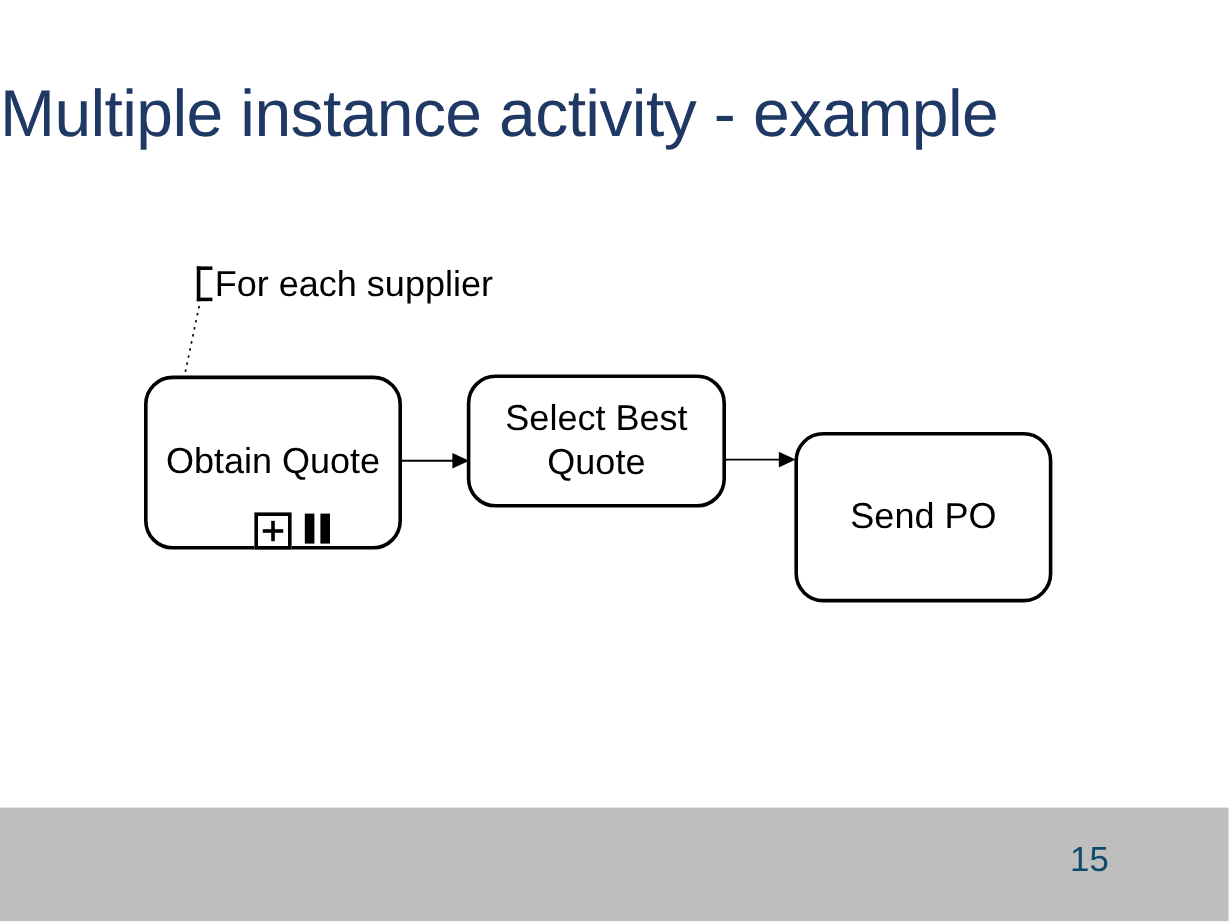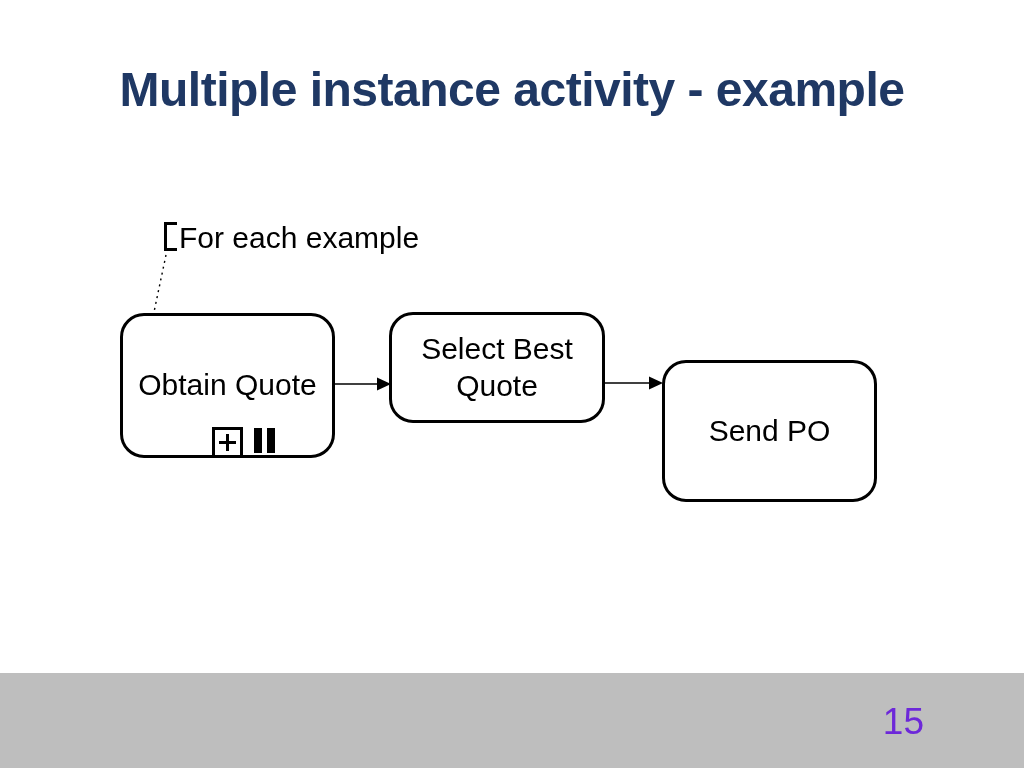--- a/index.html
+++ b/index.html
@@ -12,23 +12,22 @@
     font-family: "Liberation Sans", sans-serif;
     color: #000;
   }
 
   .title {
     position: absolute;
     top: 62px;
     left: 0;
     width: 1024px;
     margin: 0;
-    text-align: center;
-    font-size: 48px;
-    font-weight: 700;
+    font-size: 55px;
+    font-weight: 400;
     letter-spacing: -0.5px;
     color: var(--title-color, #1F3864);
   }
 
   
   .annotation-bracket {
     position: absolute;
     left: 164px;
     top: 222px;
     width: 13px;
@@ -120,33 +119,33 @@
     left: 0;
     top: 673px;
     width: 1024px;
     height: 95px;
     background: var(--footer-color, #BEBEBE);
   }
   .page-number {
     position: absolute;
     top: 28px;
     right: 100px;
-    font-size: 37px;
-    color: #6d28d9;
+    font-size: 29px;
+    color: #0c4a6e;
   }
 </style>
 </head>
 <body>
 
 <div class="slide">
 
   <h1 class="title">Multiple instance activity - example</h1>
 
   <div class="annotation-bracket"></div>
-  <div class="annotation-text">For each example</div>
+  <div class="annotation-text">For each supplier</div>
 
   <svg class="connectors" viewBox="0 0 1024 768" xmlns="http://www.w3.org/2000/svg">
     <line class="assoc-line" x1="166" y1="255" x2="154" y2="312"></line>
     <g>
       <line class="flow-line" x1="335" y1="384" x2="378" y2="384"></line>
       <polygon class="flow-head" points="377,377.5 391,384 377,390.5"></polygon>
     </g>
     <g>
       <line class="flow-line" x1="605" y1="383" x2="650" y2="383"></line>
       <polygon class="flow-head" points="649,376.5 663,383 649,389.5"></polygon>

